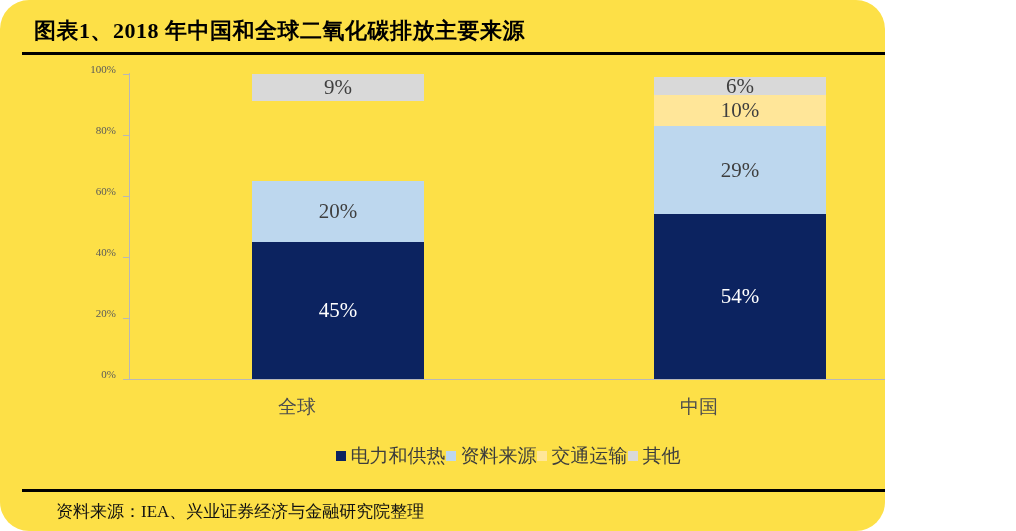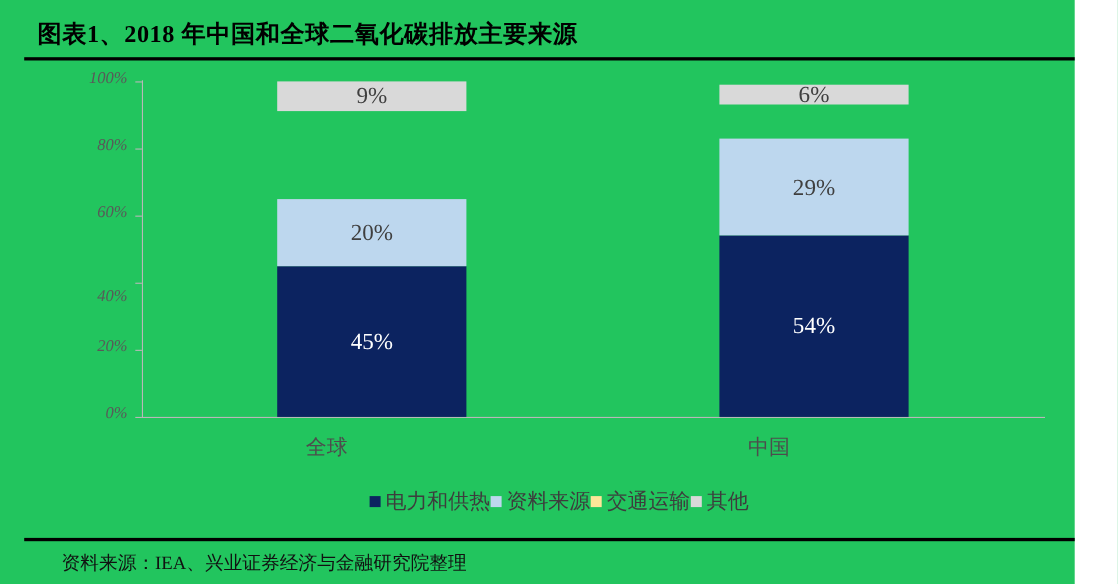--- a/index.html
+++ b/index.html
@@ -5,24 +5,25 @@
   html, body {
     margin: 0;
     padding: 0;
     background: #ffffff;
   }
   body {
     font-family: "Liberation Serif", "DejaVu Serif", serif;
   }
   #figure {
     position: relative;
-    width: 977px;
+    width: 885px;
     height: 531px;
-    background: #22c55e;
+    background: #fde047;
     overflow: hidden;
+    border-radius: 29px;
   }
 
   
   .title {
     position: absolute;
     left: 34px;
     top: 16px;
     font-size: 22px;
     font-weight: bold;
     color: #000000;
@@ -88,23 +89,22 @@
     left: 123px;
     width: 6px;
     height: 1px;
     background: #b8b8b8;
   }
   .ylab {
     position: absolute;
     left: 52px;
     width: 64px;
     text-align: right;
-    font-size: 15px;
+    font-size: 11px;
     color: #595959;
-    font-style: italic;
   }
   .xlab {
     position: absolute;
     font-size: 19px;
     color: #4d4d4d;
     text-align: left;
     white-space: nowrap;
   }
 
   
@@ -172,21 +172,21 @@
       <div class="tick" style="top: 379px;"></div>
       <div class="tick" style="top: 318px;"></div>
       <div class="tick" style="top: 257px;"></div>
       <div class="tick" style="top: 196px;"></div>
       <div class="tick" style="top: 135px;"></div>
       <div class="tick" style="top: 74px;"></div>
     </div>
   <div id="ylabels">
       <div class="ylab" style="top: 368px;">0%</div>
       <div class="ylab" style="top: 307px;">20%</div>
-      <div class="ylab" style="top: 246px; margin-top: 16px;">40%</div>
+      <div class="ylab" style="top: 246px;">40%</div>
       <div class="ylab" style="top: 185px;">60%</div>
       <div class="ylab" style="top: 124px;">80%</div>
       <div class="ylab" style="top: 63px;">100%</div>
     </div>
 
   <div class="plot">
     <div id="bars">
         <div class="bar" style="left: 122px; width: 172px; height: 305px;">
           <div class="seg" style="background: rgb(12, 35, 96); height: 137.25px; bottom: 0px;">
             <span class="seg-label light">45%</span>
@@ -198,20 +198,23 @@
             <span class="seg-label dark">9%</span>
           </div>
         </div>
         <div class="bar" style="left: 524px; width: 172px; height: 305px;">
           <div class="seg" style="background: rgb(12, 35, 96); height: 164.7px; bottom: 0px; align-items: center;">
             <span class="seg-label light">54%</span>
           </div>
           <div class="seg" style="background: rgb(189, 215, 238); height: 88.45px; bottom: 164.7px;">
             <span class="seg-label dark">29%</span>
           </div>
+          <div class="seg" style="background: rgb(255, 230, 153); height: 30.5px; bottom: 253.15px;">
+            <span class="seg-label dark">10%</span>
+          </div>
           <div class="seg" style="background: rgb(217, 217, 217); height: 18.3px; bottom: 283.65px;">
             <span class="seg-label dark">6%</span>
           </div>
         </div>
       </div>
   </div>
 
   <div id="xlabels">
       <div class="xlab" style="left: 278px; width: 120px; top: 394px;">全球</div>
       <div class="xlab" style="left: 680px; width: 120px; top: 394px;">中国</div>

